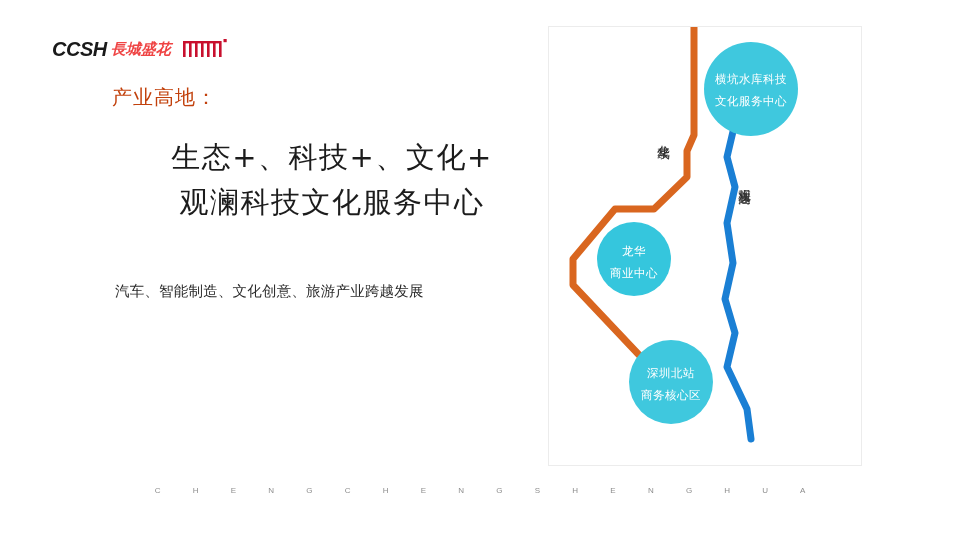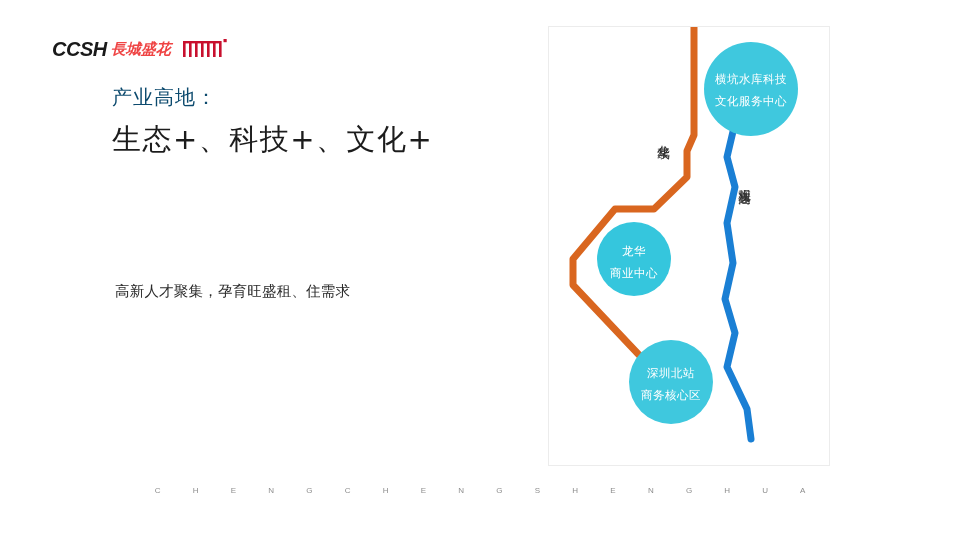--- a/index.html
+++ b/index.html
@@ -55,34 +55,35 @@
   
   #headline-block {
     position: absolute;
     left: 112px;
     top: 84px;
     width: 440px;
   }
   .h-eyebrow {
     font-family: "DejaVu Sans", "Liberation Sans", sans-serif;
     font-size: 20px;
-    color: #0c4a6e;
+    color: #c2410c;
     line-height: 1.35;
     letter-spacing: 1px;
-    margin: 0 0 6px 0;
+    margin: 0 0 24px 0;
     white-space: nowrap;
   }
   .h-main {
     font-family: "DejaVu Sans", "Liberation Sans", sans-serif;
     font-size: 29px;
     color: #1c1c1c;
     line-height: 1.55;
     letter-spacing: 1.5px;
     margin: 0;
     white-space: nowrap;
+    text-align: center;
   }
 
   #body-block {
     position: absolute;
     left: 115px;
     top: 276px;
     width: 470px;
   }
   .b-line {
     font-family: "DejaVu Sans", "Liberation Sans", sans-serif;
@@ -92,21 +93,21 @@
     letter-spacing: 0.2px;
     margin: 0;
     white-space: nowrap;
   }
 
   
   #map-panel {
     position: absolute;
     left: 548px;
     top: 26px;
-    width: 282px;
+    width: 314px;
     height: 440px;
     background: #ffffff;
     border: 1px solid #ececec;
     box-sizing: border-box;
   }
   #map-svg {
     position: absolute;
     left: 0;
     top: 0;
     width: 262px;
@@ -164,24 +165,25 @@
         <rect x="36" y="2" width="2.6" height="16"></rect>
         <rect x="40.5" y="0" width="3.2" height="3.2"></rect>
       </g>
     </svg>
   </span>
 </div>
 
 <div id="headline-block">
   <p class="h-eyebrow">产业高地：</p>
   <p class="h-main">生态+、科技+、文化+</p>
+  <p class="h-main">观澜科技文化服务中心</p>
 </div>
 
 <div id="body-block">
-  <p class="b-line">高新人才聚集，孕育旺盛租、住需求</p>
+  <p class="b-line">汽车、智能制造、文化创意、旅游产业跨越发展</p>
 </div>
 
 <div id="map-panel">
   <svg id="map-svg" viewBox="0 0 262 440">
 
     <path d="M 145 -6 L 145 108 L 138 124 L 138 150 L 105 182 L 66 182 L 24 232 L 24 258 L 92 330" fill="none" stroke="#d9661f" stroke-width="7" stroke-linecap="round" stroke-linejoin="round"></path>
 
     <path d="M 182 30 L 176 62 L 186 96 L 178 130 L 186 160 L 178 196 L 184 236 L 176 272 L 186 306 L 178 340 L 198 382 L 202 412" fill="none" stroke="#1a7fd4" stroke-width="7" stroke-linecap="round" stroke-linejoin="round"></path>
 
     <g>

